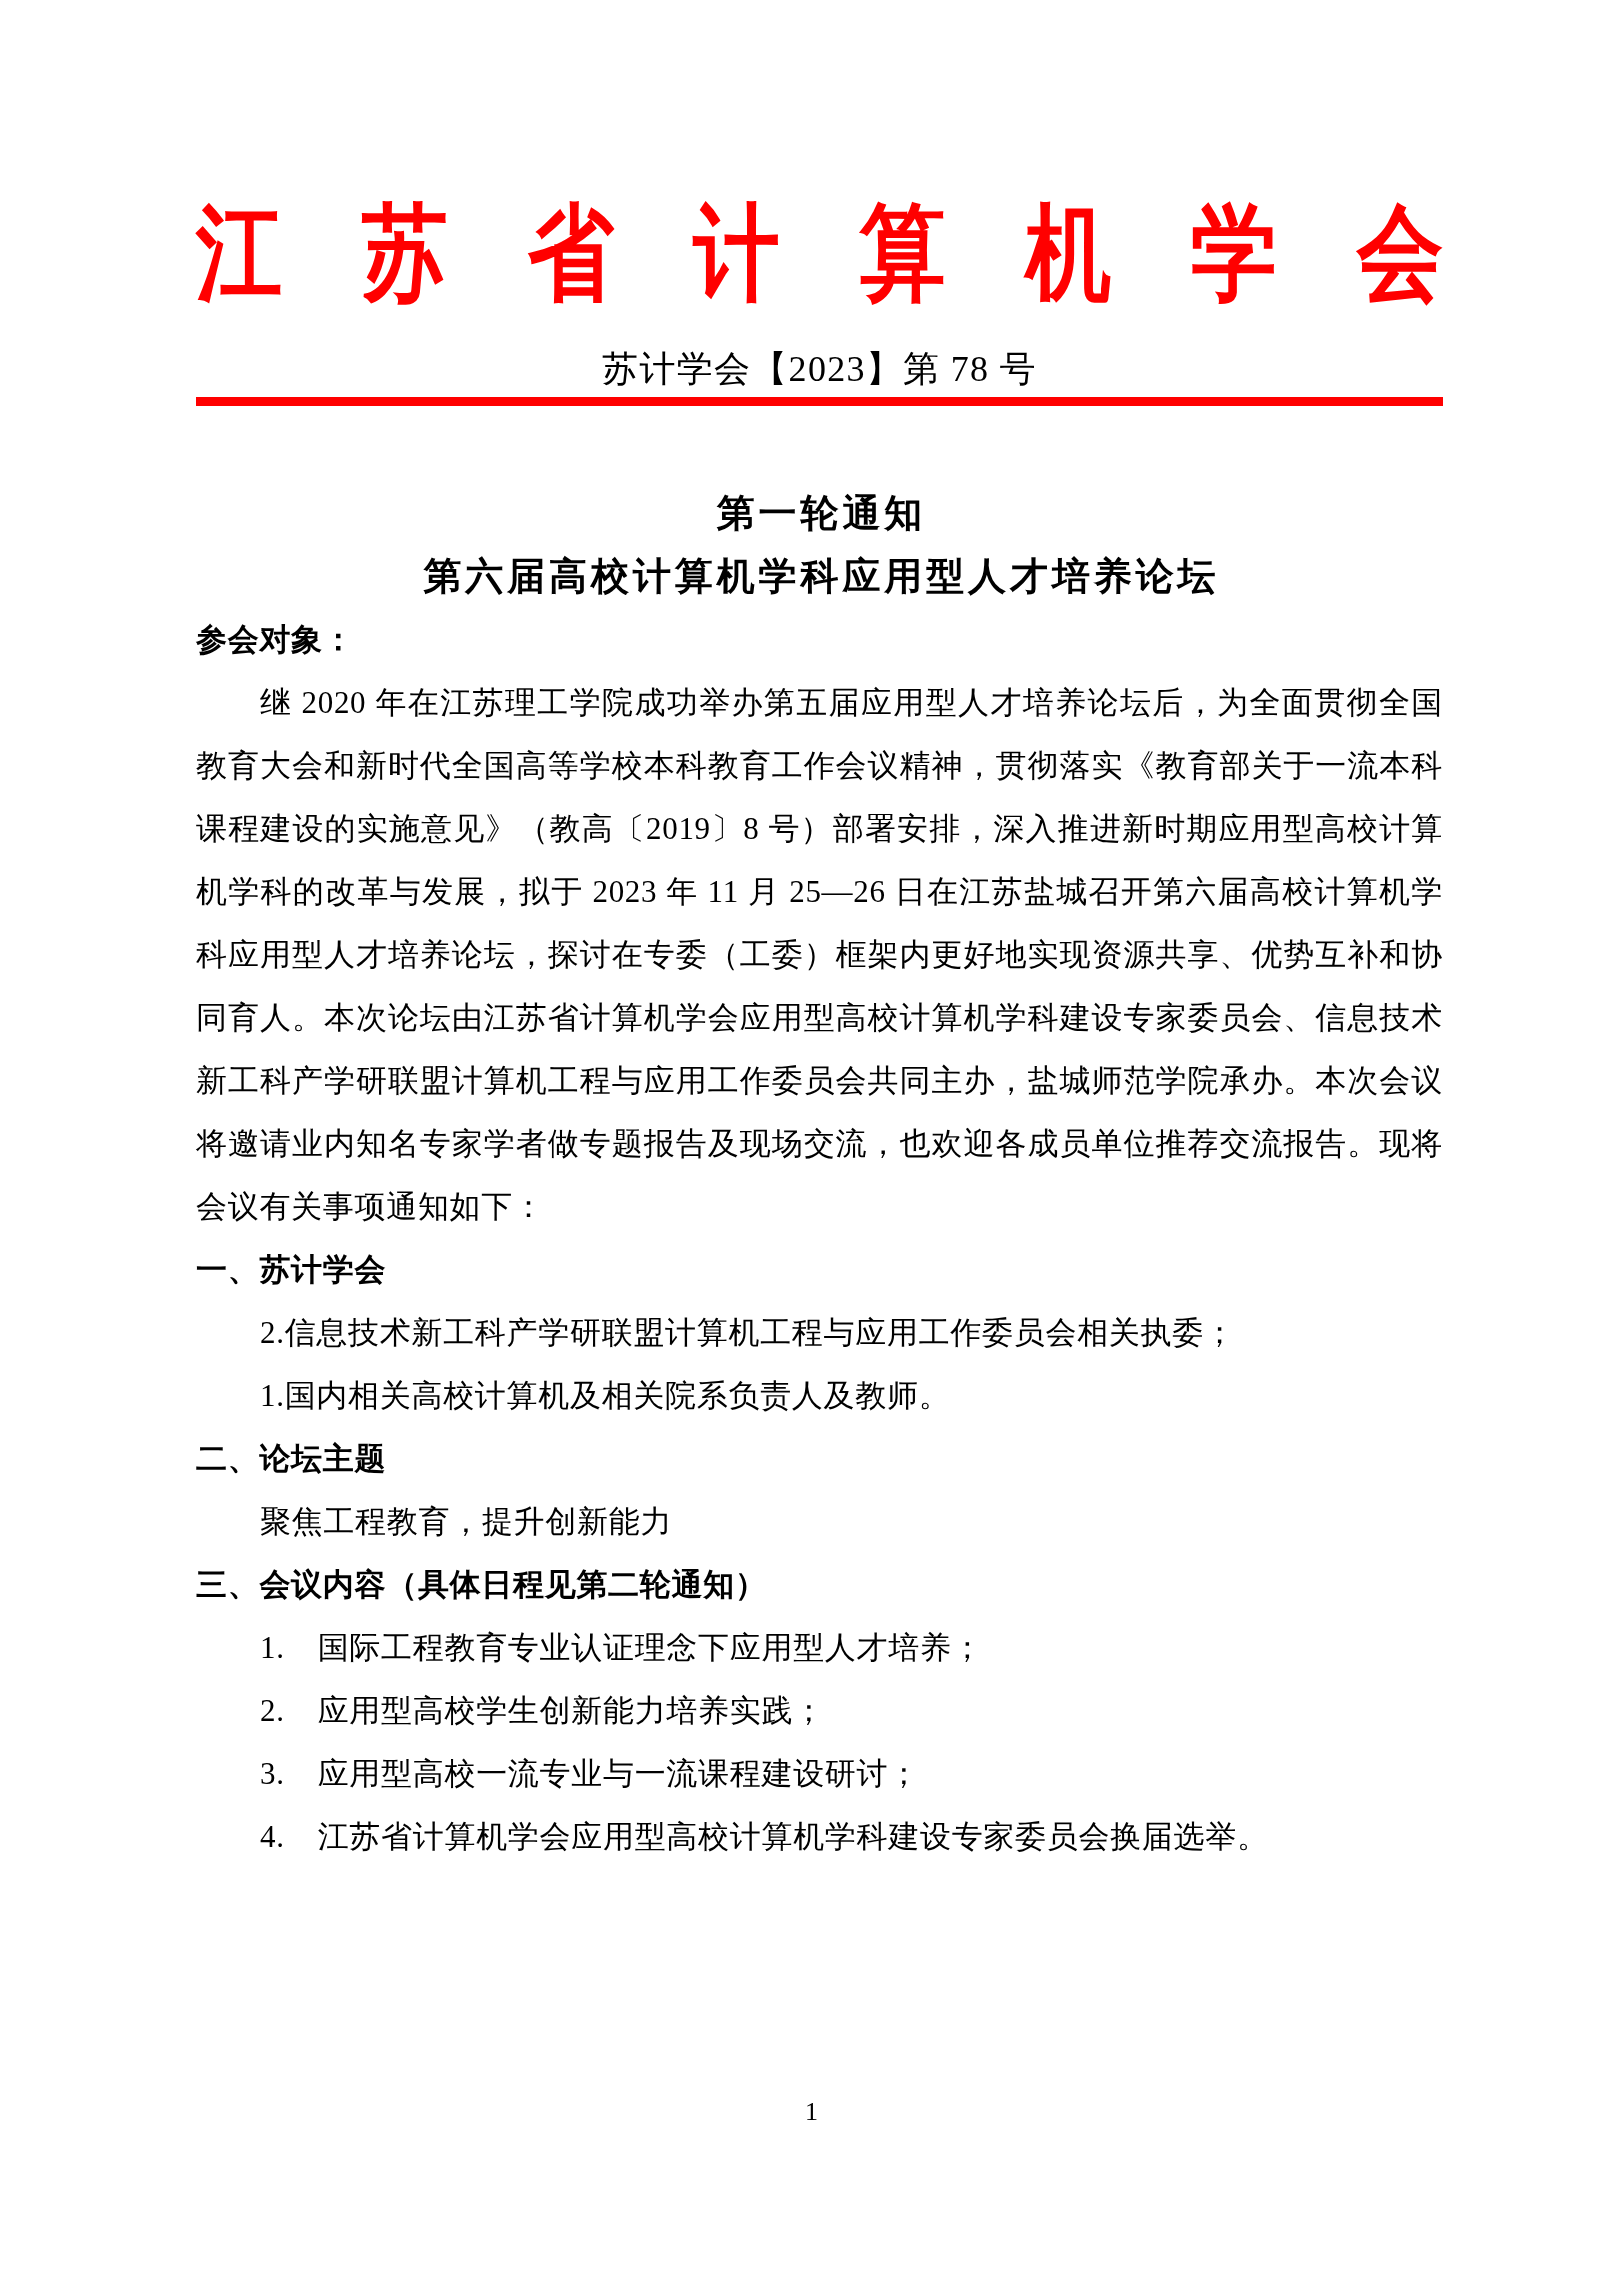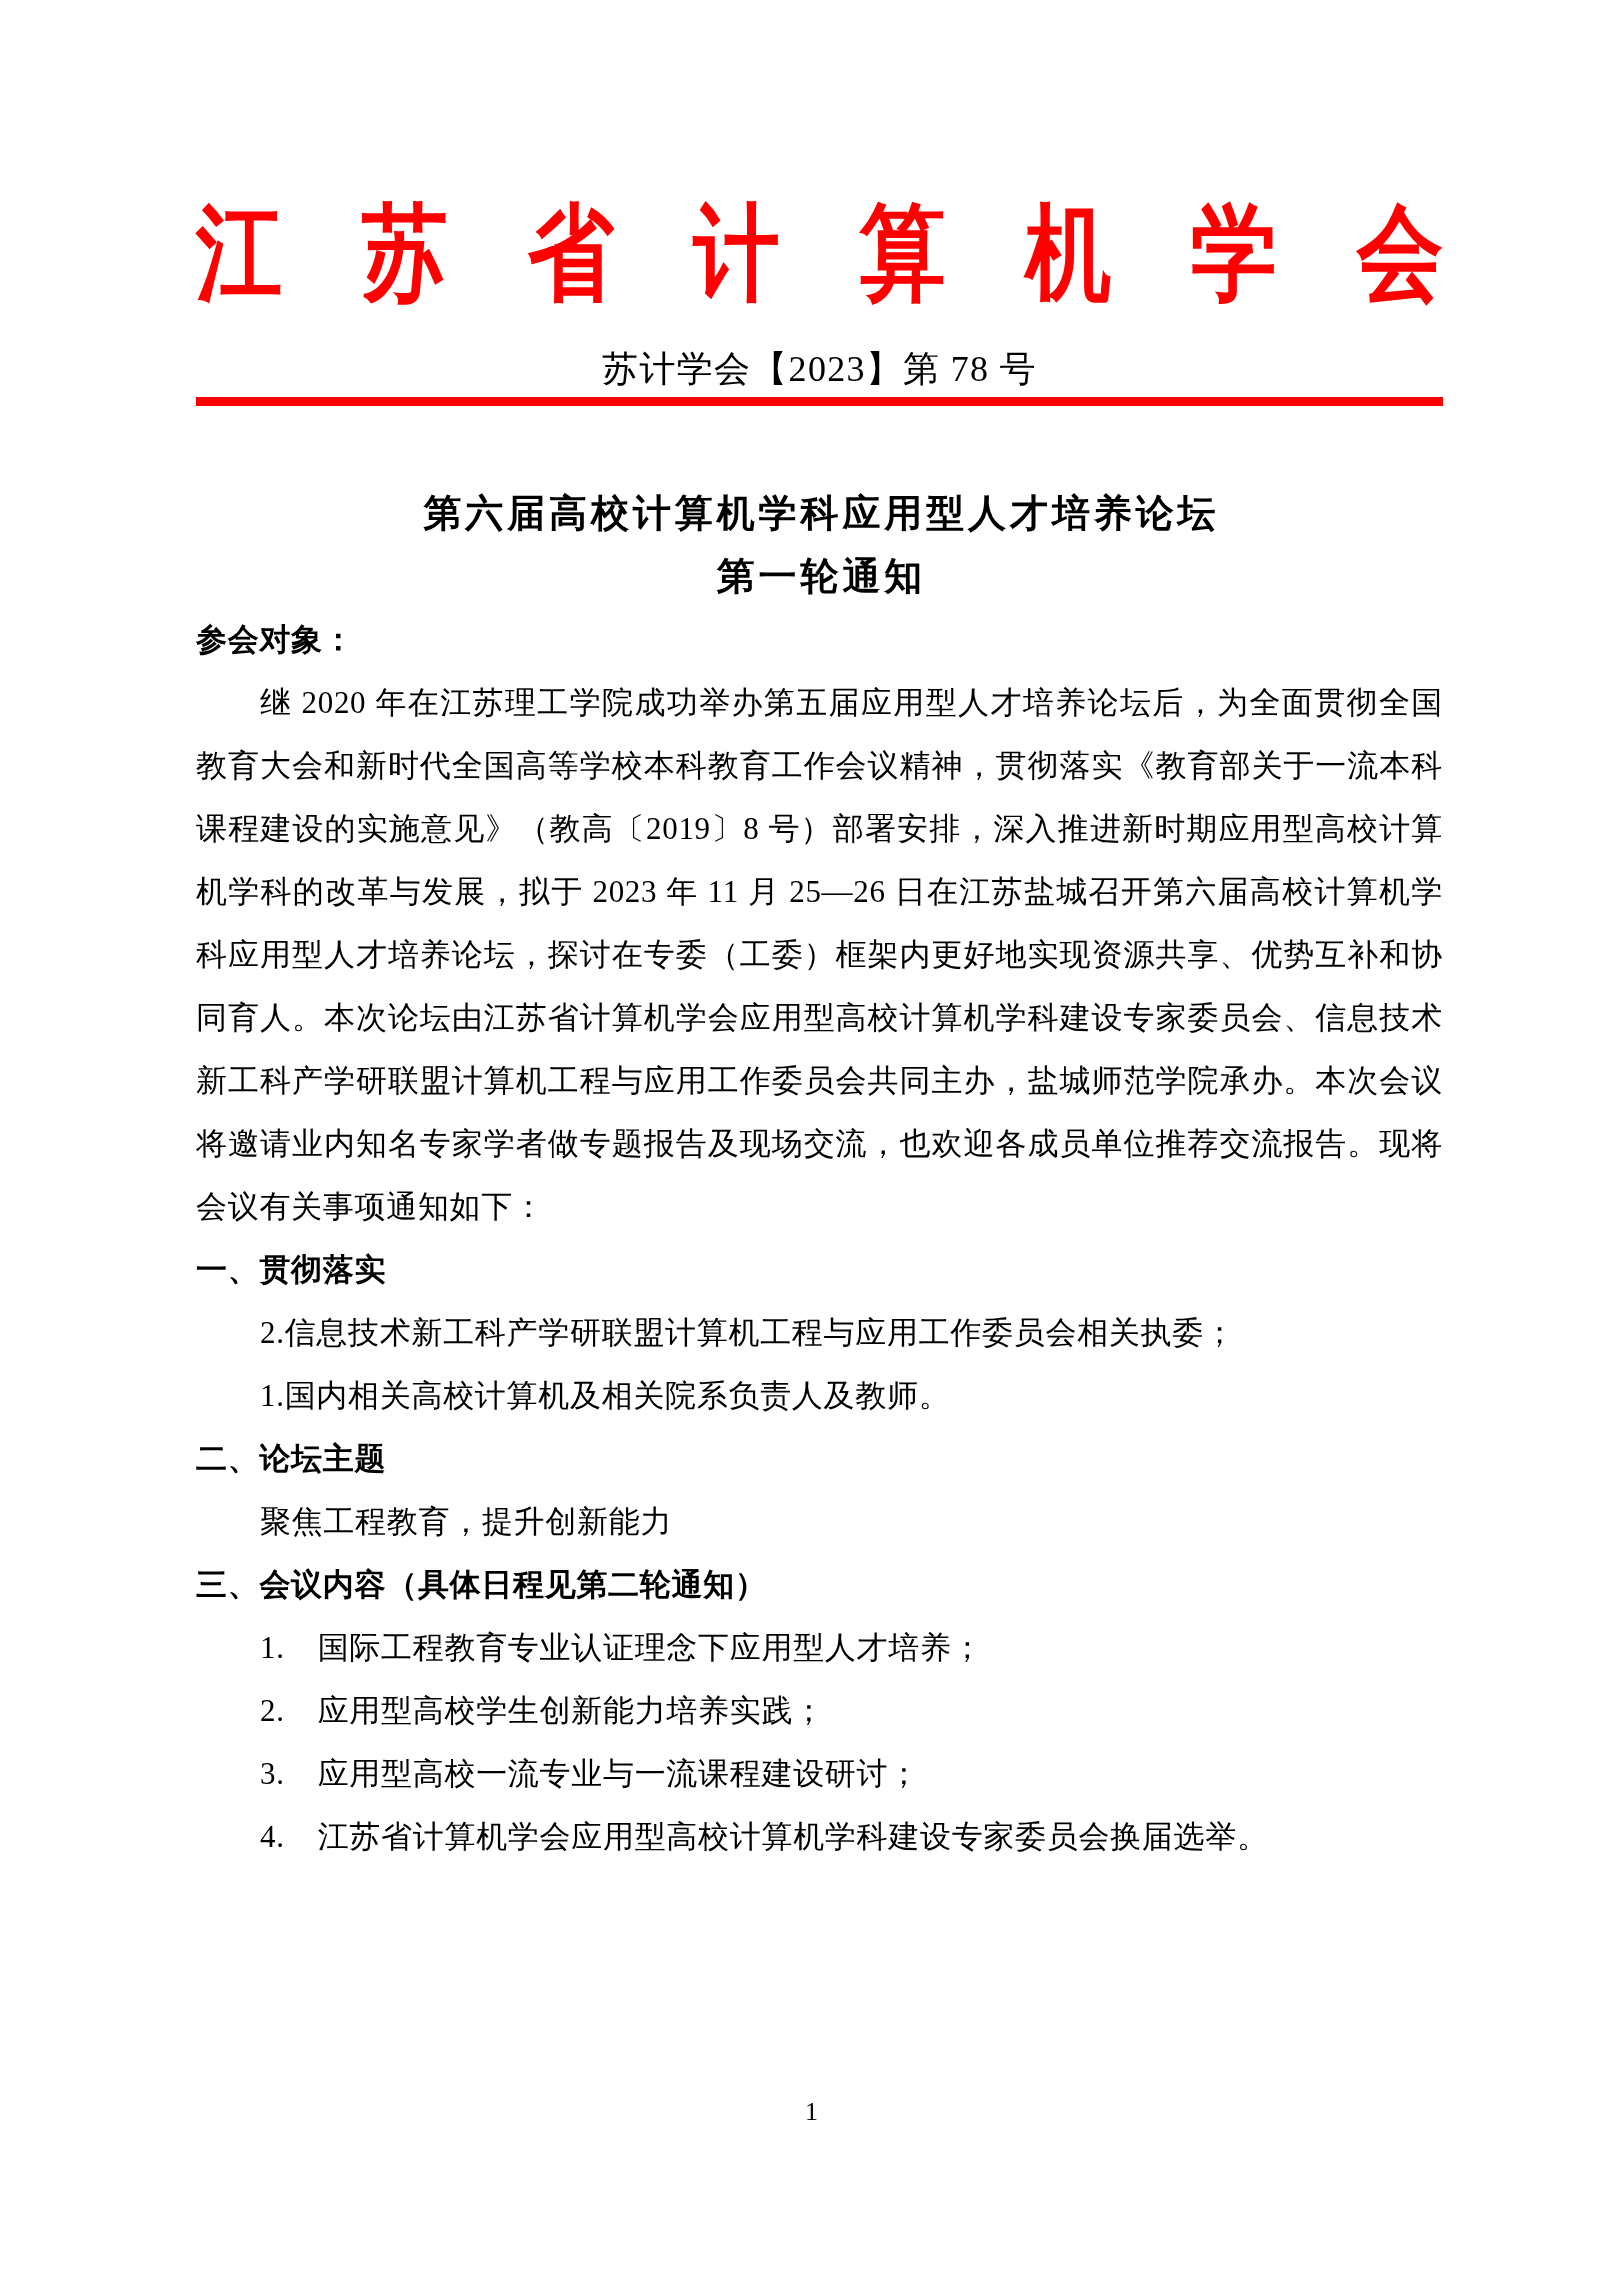--- a/index.html
+++ b/index.html
@@ -105,29 +105,29 @@
         <span>学</span>
         <span>会</span>
       </div>
 
     <div class="doc-number">苏计学会【2023】第 78 号</div>
 
     <div class="red-rule"></div>
 
     <div class="body">
 
+      <p class="title">第一轮通知</p>
+
       <p class="title">第六届高校计算机学科应用型人才培养论坛</p>
-
-      <p class="title">第一轮通知</p>
 
       <p class="hei">参会对象：</p>
 
       <p class="indent">继 2020 年在江苏理工学院成功举办第五届应用型人才培养论坛后，为全面贯彻全国教育大会和新时代全国高等学校本科教育工作会议精神，贯彻落实《教育部关于一流本科课程建设的实施意见》（教高〔2019〕8 号）部署安排，深入推进新时期应用型高校计算机学科的改革与发展，拟于 2023 年 11 月 25—26 日在江苏盐城召开第六届高校计算机学科应用型人才培养论坛，探讨在专委（工委）框架内更好地实现资源共享、优势互补和协同育人。本次论坛由江苏省计算机学会应用型高校计算机学科建设专家委员会、信息技术新工科产学研联盟计算机工程与应用工作委员会共同主办，盐城师范学院承办。本次会议将邀请业内知名专家学者做专题报告及现场交流，也欢迎各成员单位推荐交流报告。现将会议有关事项通知如下：</p>
 
-      <p class="hei">一、贯彻落实</p>
+      <p class="hei">一、苏计学会</p>
 
 
       <p class="indent">2.信息技术新工科产学研联盟计算机工程与应用工作委员会相关执委；</p>
 
       <p class="indent">1.国内相关高校计算机及相关院系负责人及教师。</p>
 
       <p class="hei">二、论坛主题</p>
 
       <p class="indent">聚焦工程教育，提升创新能力</p>
 

